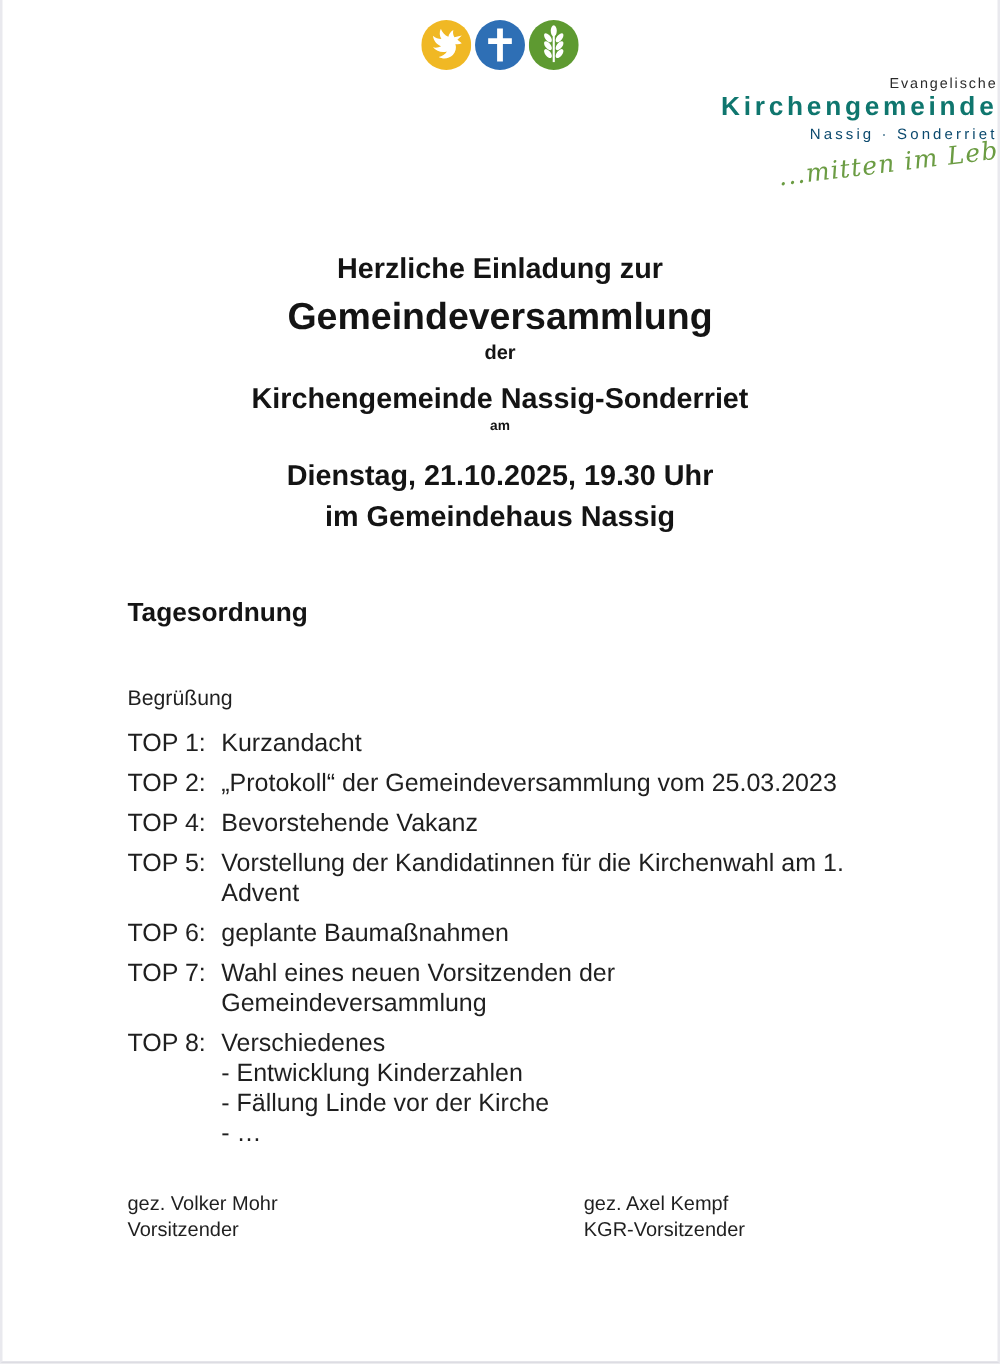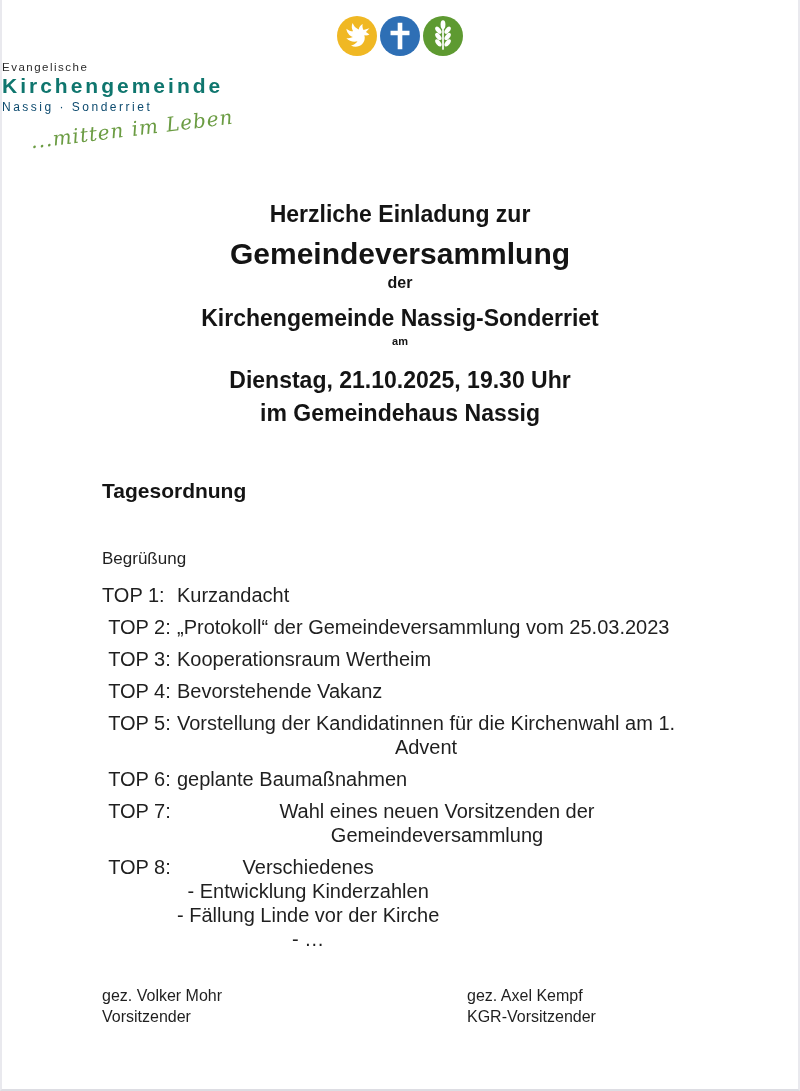--- a/index.html
+++ b/index.html
@@ -8,21 +8,21 @@
     background: #fff;
     border-left: 2px solid #e9e9ee;
     border-right: 2px solid #e9e9ee;
     border-bottom: 2px solid #dddde3;
     padding-top: 16px;
     font-family: "Liberation Sans", sans-serif;
     color: #1f1f1f;
     overflow: hidden;
   }
   
-  .logo { text-align: left; }
+  .logo { text-align: right; }
   .logo-circles { display: flex; justify-content: center; gap: 3px; }
   .logo-circles svg { display: block; }
   .logo-type { margin-top: 5px; font-size: 11.5px; letter-spacing: 1.5px; color: #2b2b2b; }
   .logo-name { margin-top: 1px; font-size: 21px; font-weight: 700; letter-spacing: 3px; color: #0f766e; }
   .logo-loc  { margin-top: 2px; font-size: 12px; letter-spacing: 2.5px; color: #0c4a6e; }
   .logo-tagline-wrap { margin-top: 3px; height: 34px; }
   .logo-tagline {
     display: inline-block;
     transform: translateX(28px) rotate(-7deg);
     font-family: "DejaVu Serif", serif;
@@ -38,21 +38,21 @@
   .inv-3 { margin-top: 3px;  font-size: 16px; font-weight: 700; }
   .inv-4 { margin-top: 13px; font-size: 23px; font-weight: 700; }
   .inv-5 { margin-top: 3px;  font-size: 11px; font-weight: 700; }
   .inv-6 { margin-top: 17px; font-size: 23px; font-weight: 700; line-height: 33px; }
   .inv-7 { font-size: 23px; font-weight: 700; line-height: 33px; }
   
   .content { padding: 0 90px 0 100px; }
   .agenda-title { margin-top: 49px; font-size: 21px; font-weight: 700; color: #141414; }
   .agenda-greeting { margin-top: 44px; font-size: 17px; line-height: 24px; }
   .agenda-row { display: flex; margin-top: 12px; font-size: 20px; line-height: 24px; }
-  .agenda-row + .agenda-row { margin-top: 8px; text-align: center; }
+  .agenda-row + .agenda-row { margin-top: 8px; }
   .row-label { width: 75px; flex-shrink: 0; }
   .row-text  { max-width: 520px; }
   
   .signatures { display: flex; margin-top: 34px; font-size: 16px; line-height: 21px; }
   .sig-left { width: 365px; flex-shrink: 0; }
 </style>
 </head>
 <body>
 
 <div class="page">
@@ -109,26 +109,20 @@
           <div>Kurzandacht</div>
         </div>
     </div>
     <div class="agenda-row">
       <div class="row-label">TOP 2:</div>
       <div class="row-text">
           <div>„Protokoll“ der Gemeindeversammlung vom 25.03.2023</div>
         </div>
     </div>
     <div class="agenda-row">
-      <div class="row-label">TOP 3:</div>
-      <div class="row-text">
-          <div>Kooperationsraum Wertheim</div>
-        </div>
-    </div>
-    <div class="agenda-row">
       <div class="row-label">TOP 4:</div>
       <div class="row-text">
           <div>Bevorstehende Vakanz</div>
         </div>
     </div>
     <div class="agenda-row">
       <div class="row-label">TOP 5:</div>
       <div class="row-text">
         <div>Vorstellung der Kandidatinnen für die Kirchenwahl am 1.</div>
         <div>Advent</div>

